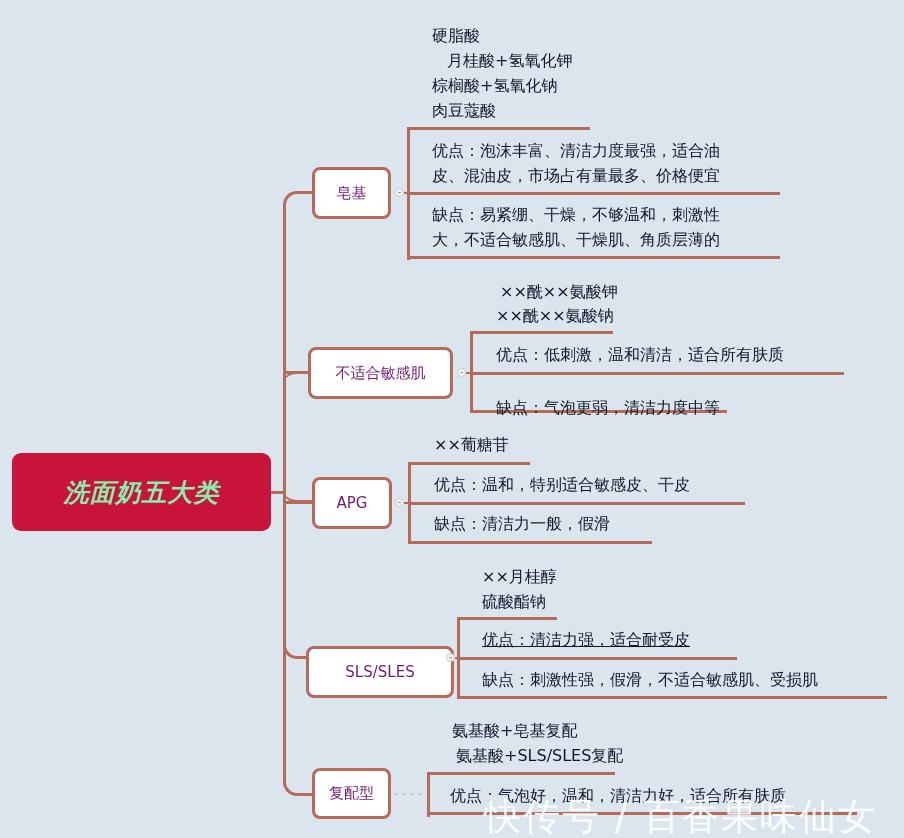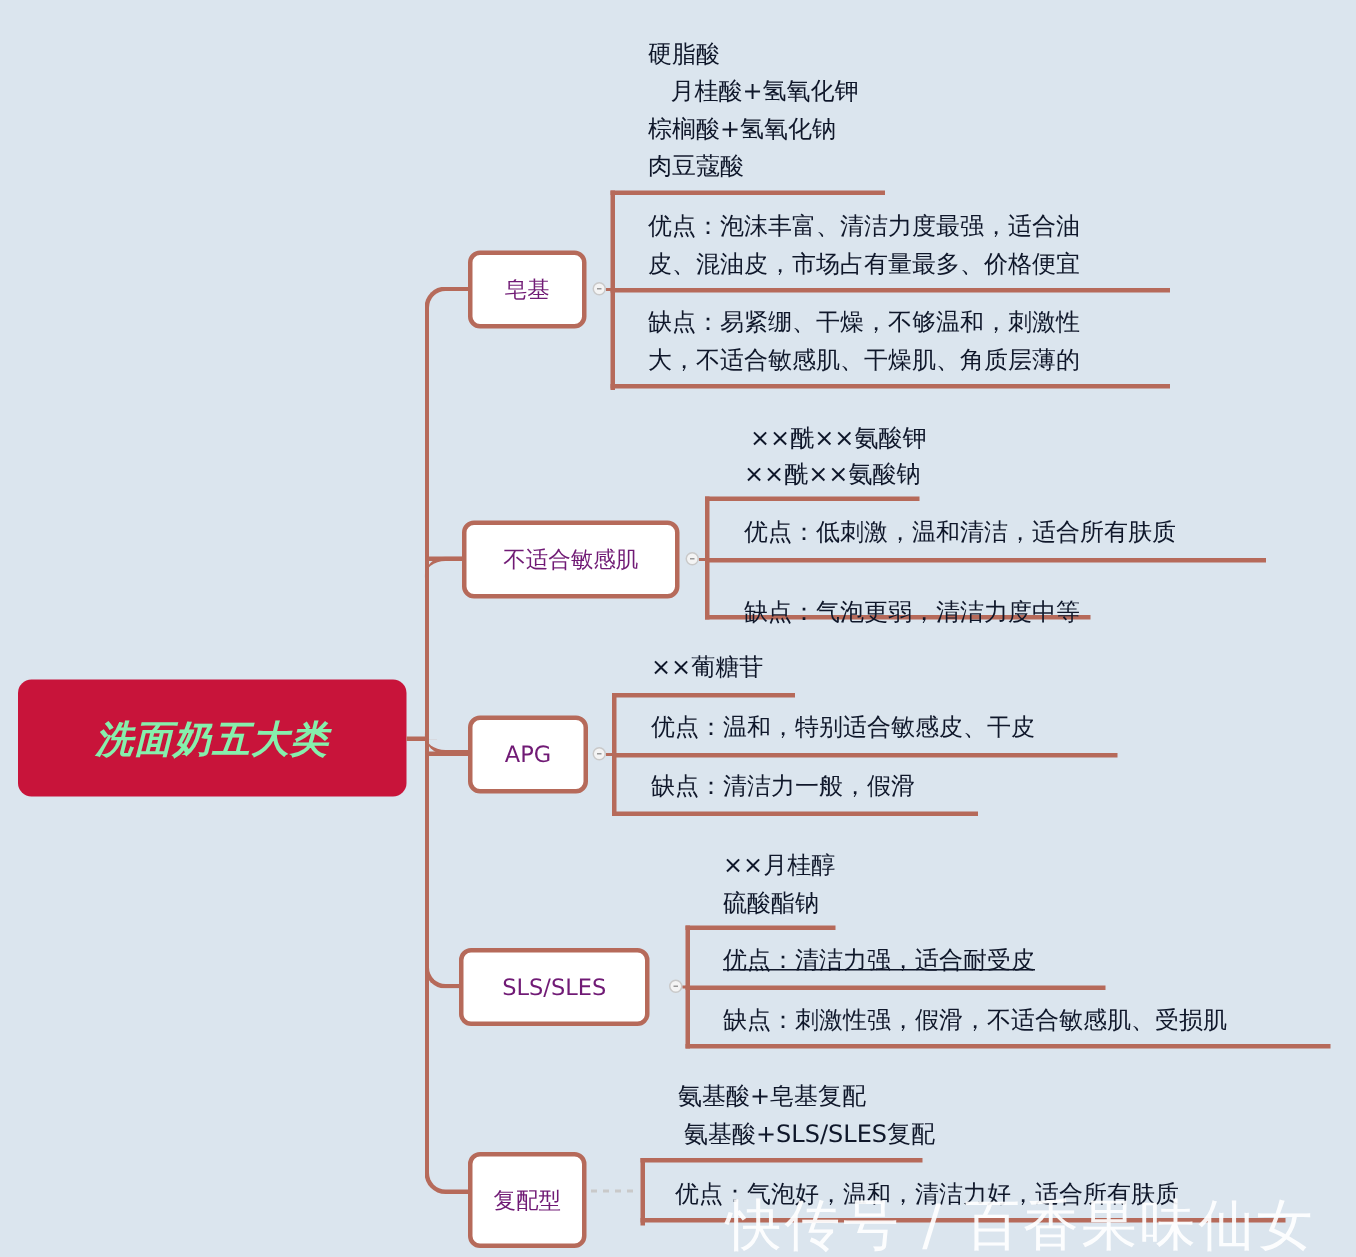--- a/index.html
+++ b/index.html
@@ -97,35 +97,35 @@
 <div class="collapse" style="left:395px; top:498px;"></div>
 <div class="line" style="left:404px; top:502px; width:5px; height:2px;"></div>
 <div class="bracket" style="left:408px; top:462px; height:82px;"></div>
 <div class="line" style="left:408px; top:462px; width:122px; height:3px;"></div>
 <div class="line" style="left:408px; top:502px; width:337px; height:3px;"></div>
 <div class="line" style="left:408px; top:541px; width:244px; height:3px;"></div>
 <div class="txt" style="left:434px; top:433px;">××葡糖苷</div>
 <div class="txt" style="left:434px; top:473px;">优点：温和，特别适合敏感皮、干皮</div>
 <div class="txt" style="left:434px; top:512px;">缺点：清洁力一般，假滑</div>
 
-<div class="node" style="left:306px; top:632px; width:127px; height:52px;">
+<div class="node" style="left:306px; top:646px; width:148px; height:52px;">
   <span>SLS/SLES</span>
 </div>
 <div class="collapse" style="left:446px; top:653px;"></div>
 <div class="line" style="left:455px; top:657px; width:5px; height:2px;"></div>
 <div class="bracket" style="left:457px; top:617px; height:82px;"></div>
 <div class="line" style="left:457px; top:617px; width:100px; height:3px;"></div>
 <div class="line" style="left:457px; top:657px; width:280px; height:3px;"></div>
 <div class="line" style="left:457px; top:696px; width:430px; height:3px;"></div>
 <div class="txt" style="left:482px; top:565px;">××月桂醇</div>
 <div class="txt" style="left:482px; top:590px;">硫酸酯钠</div>
 <div class="txt" style="left:482px; top:628px;text-decoration:underline;">优点：清洁力强，适合耐受皮</div>
 <div class="txt" style="left:482px; top:668px;">缺点：刺激性强，假滑，不适合敏感肌、受损肌</div>
 
-<div class="node" style="left:312px; top:768px; width:79px; height:64px;">
+<div class="node" style="left:312px; top:768px; width:79px; height:51px;">
   <span>复配型</span>
 </div>
 <div class="line" style="left:394px; top:793px; width:30px; height:2px; background:repeating-linear-gradient(90deg,#c9c9c9 0 4px,transparent 4px 8px);"></div>
 <div class="bracket" style="left:427px; top:772px; height:45px;"></div>
 <div class="line" style="left:427px; top:772px; width:188px; height:3px;"></div>
 <div class="line" style="left:427px; top:812px; width:430px; height:3px;"></div>
 <div class="txt" style="left:452px; top:719px;">氨基酸+皂基复配</div>
 <div class="txt" style="left:456px; top:744px;">氨基酸+SLS/SLES复配</div>
 <div class="txt" style="left:450px; top:784px;">优点：气泡好，温和，清洁力好，适合所有肤质</div>
 

